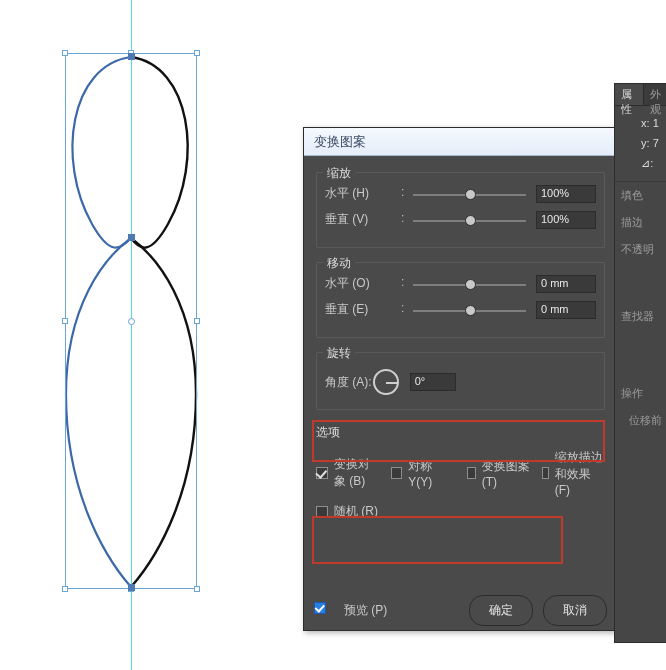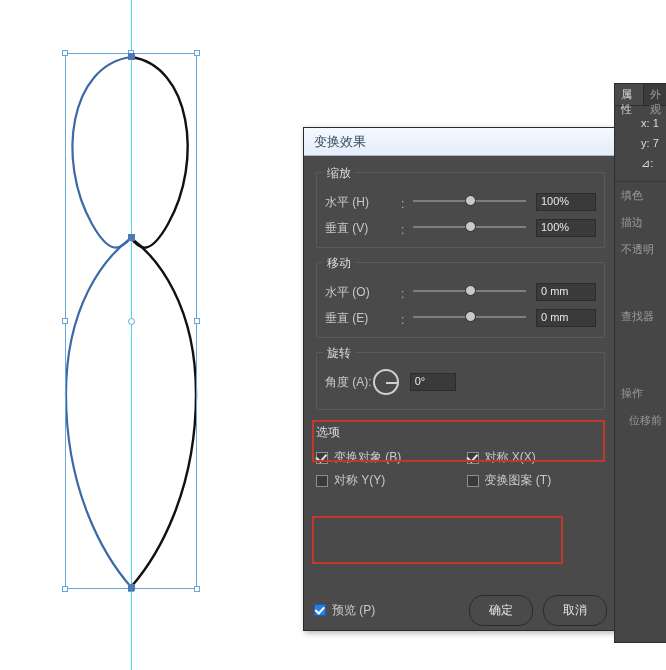--- a/index.html
+++ b/index.html
@@ -11,40 +11,40 @@
   .anchor{position:absolute;width:7px;height:7px;background:#4e7ab3}
   .ctr{position:absolute;width:7px;height:7px;border:1px solid #6aa5d8;background:#fff;border-radius:50%}
   .selpath{fill:none;stroke:#3c6aa8;stroke-width:2.2}
   .mirpath{fill:none;stroke:#111;stroke-width:2.4}
 
   .dlg{position:absolute;left:303px;top:127px;width:315px;height:504px;background:#4a4a4a;border:1px solid #2b2b2b;color:#c9c9c9;font-size:12px;box-shadow:2px 2px 6px rgba(0,0,0,.3)}
   .dlg-title{position:absolute;left:0;top:0;right:0;height:28px;background:linear-gradient(#f5f9ff,#e4edf9);border-bottom:1px solid #a8b8cf;color:#3a4a63;font-size:13px;padding:5px 10px}
   .dlg-body{position:absolute;top:28px;left:0;right:0;bottom:0;padding:8px 12px 0 12px}
   .grp{border:1px solid #5a5a5a;border-radius:1px;margin:8px 0 14px 0;padding:12px 8px 10px 8px;position:relative}
   .grp-title{position:absolute;top:-8px;left:6px;background:#4a4a4a;padding:0 4px;color:#ddd}
-  .row{display:flex;align-items:flex-end;height:26px}
+  .row{display:flex;align-items:flex-start;height:26px}
   .lab{width:74px}
   .suffix{width:12px;color:#bbb;margin-left:2px}
   .slider{flex:1;position:relative;height:20px}
   .track{position:absolute;top:9px;left:0;right:0;height:2px;background:#7e7e7e}
   .thumb{position:absolute;top:4px;width:11px;height:11px;border-radius:50%;background:#c9c9c9;border:1px solid #2e2e2e}
   .val{width:60px;height:18px;background:#3a3a3a;color:#e8e8e8;border:1px solid #2c2c2c;text-align:left;padding:1px 4px;font-size:11px;margin-left:10px}
   .angrow{display:flex;align-items:center;height:34px;gap:1px}
   .angwheel{width:26px;height:26px;border-radius:50%;border:2px solid #cfcfcf;position:relative}
   .angwheel::after{content:"";position:absolute;top:11px;right:-1px;width:12px;height:2px;background:#cfcfcf}
-  .optgrid{display:grid;grid-template-columns:1fr 1fr;gap:6px 12px}
+  .optgrid{display:grid;grid-template-columns:1fr 1fr 1fr 1fr;gap:6px 12px}
   .cb{display:flex;align-items:center;gap:6px}
   .cb-box{width:12px;height:12px;border:1px solid #8e8e8e;background:#3a3a3a;display:flex;align-items:center;justify-content:center}
   .cb-box.checked::after{content:"";width:8px;height:5px;border-left:2px solid #ddd;border-bottom:2px solid #ddd;transform:rotate(-48deg) translate(0,-1px)}
   .regpick{width:28px;height:28px;display:grid;grid-template-columns:repeat(3,1fr);grid-template-rows:repeat(3,1fr);gap:2px}
   .regpick span{border:1px solid #8e8e8e}
   .copiesrow{display:flex;align-items:center;gap:12px;margin-top:8px;padding:4px 2px}
   .redbox{border:2px solid #c0392b;position:absolute;pointer-events:none}
   .foot{position:absolute;left:0;right:0;bottom:0;height:40px;display:flex;align-items:center;gap:10px;padding:0 10px}
-  .pcb{display:flex;align-items:center;gap:6px}
+  .pcb{display:flex;gap:18px}
   .pcb-box{width:12px;height:12px;background:#2a7de2;border:1px solid #1a5bb0;display:flex;align-items:center;justify-content:center}
   .pcb-box::after{content:"";width:7px;height:4px;border-left:2px solid #fff;border-bottom:2px solid #fff;transform:rotate(-48deg) translate(0,-1px)}
   .btn{min-width:64px;height:31px;border:1px solid #2c2c2c;background:#4a4a4a;color:#e5e5e5;border-radius:14px;display:flex;align-items:center;justify-content:center;font-size:12px}
   .spacer{flex:1}
 
   .rpanel{position:absolute;left:614px;top:83px;width:60px;height:560px;background:#464646;border:1px solid #2d2d2d;color:#c9c9c9;font-size:11px}
   .tabstrip{height:22px;display:flex;background:#3b3b3b;border-bottom:1px solid #2d2d2d}
   .rptab{padding:3px 6px;background:#4a4a4a;color:#ddd;border-right:1px solid #2d2d2d}
   .rptab.dim{background:#3b3b3b;color:#9c9c9c}
   .rpitem{padding:7px 6px;border-bottom:1px solid #3a3a3a}
@@ -72,21 +72,21 @@
   <div class="hand" style="left:62px;top:586px"></div>
   <div class="hand" style="left:128px;top:586px"></div>
   <div class="hand" style="left:194px;top:586px"></div>
   <div class="anchor" style="left:128px;top:53px"></div>
   <div class="anchor" style="left:128px;top:234px"></div>
   <div class="anchor" style="left:128px;top:584px"></div>
   <div class="ctr" style="left:128px;top:318px"></div>
 </div>
 
 <div class="dlg">
-  <div class="dlg-title">变换效果</div>
+  <div class="dlg-title">变换图案</div>
   <div class="dlg-body">
 
     <div class="grp">
       <span class="grp-title">缩放</span>
       <div class="row">
         <span class="lab">水平 (H)</span>
         <span class="suffix">:</span>
         <div class="slider">
             <div class="track"></div>
             <div class="thumb" style="left:calc(50% - 5px)"></div>
@@ -136,30 +136,34 @@
     </div>
 
     <div style="position:relative;margin-top:2px">
       <span style="color:#ddd">选项</span>
       <div class="optgrid" style="margin-top:8px">
         <div class="cb">
             <span class="cb-box checked"></span>
             <span>变换对象 (B)</span>
           </div>
         <div class="cb">
-            <span class="cb-box checked"></span>
-            <span>对称 X(X)</span>
-          </div>
-        <div class="cb">
             <span class="cb-box"></span>
             <span>对称 Y(Y)</span>
           </div>
         <div class="cb">
             <span class="cb-box"></span>
             <span>变换图案 (T)</span>
+          </div>
+        <div class="cb">
+            <span class="cb-box"></span>
+            <span>缩放描边和效果 (F)</span>
+          </div>
+        <div class="cb">
+            <span class="cb-box"></span>
+            <span>随机 (R)</span>
           </div>
       </div>
 
       <div class="redbox" style="left:-4px;top:-4px;width:293px;height:42px"></div>
       <div class="redbox" style="left:-4px;top:92px;width:251px;height:48px"></div>
     </div>
 
     <div class="foot">
       <div class="pcb">
           <span class="pcb-box"></span>

